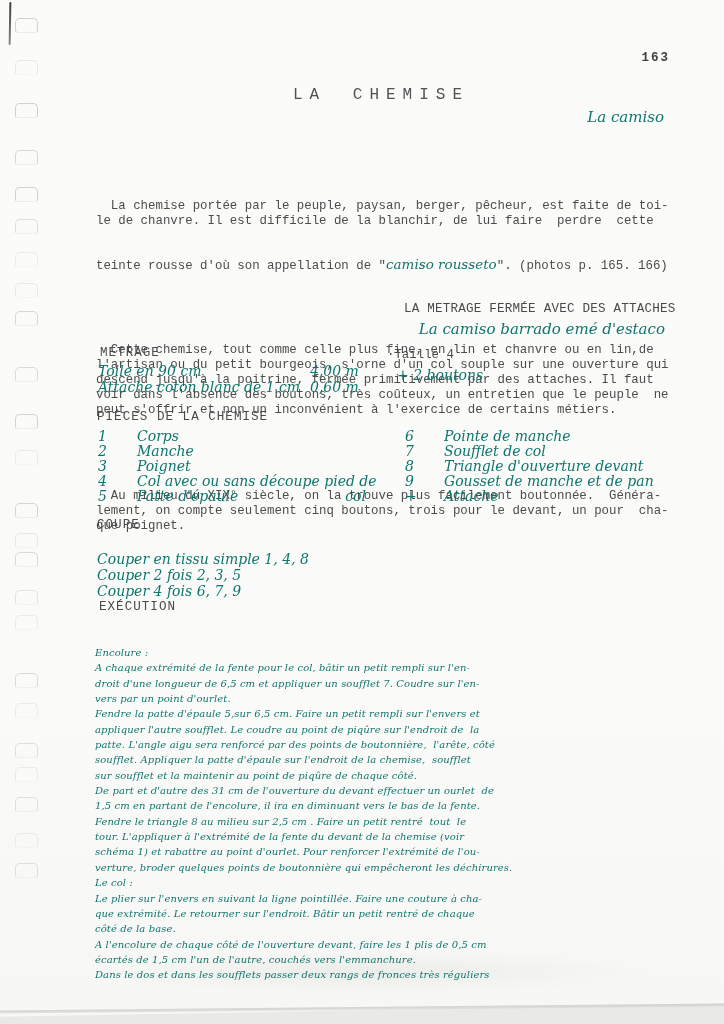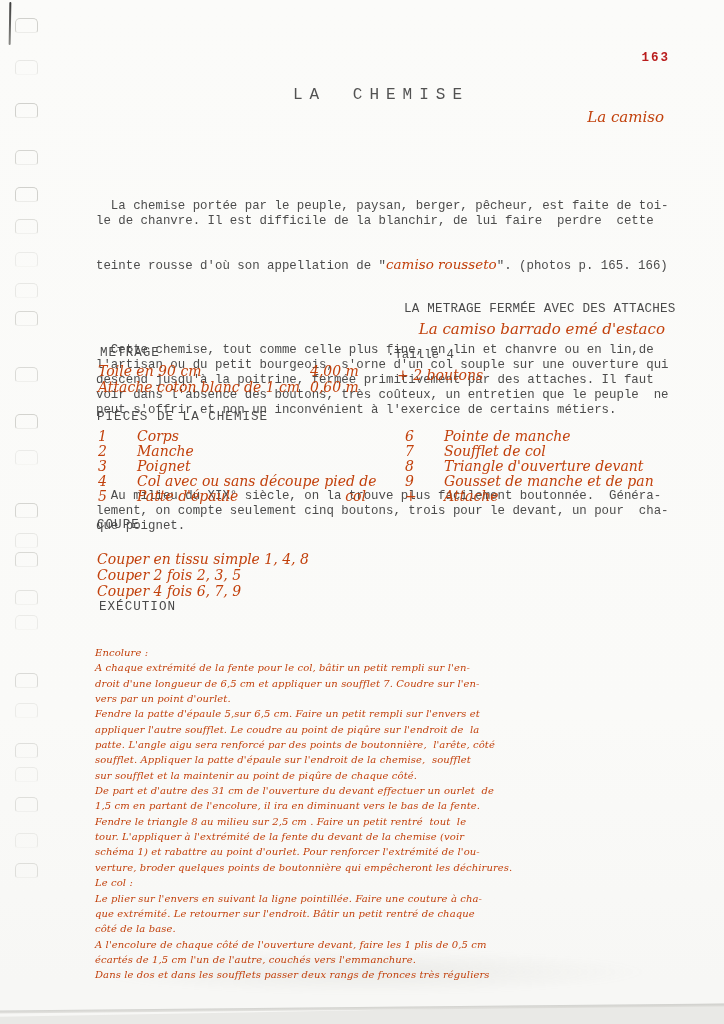--- a/index.html
+++ b/index.html
@@ -24,28 +24,28 @@
     transform:rotate(1deg);border-radius:1px;
   }
   .binder{position:absolute;left:0;top:0;width:48px;height:1024px;}
   .hole{
     position:absolute;left:15px;width:21px;height:13px;
     border:1.5px solid #a9a9a2;border-radius:5px 5px 3px 3px;
     border-bottom-color:rgba(169,169,162,.35);
   }
   .pageno{
     position:absolute;top:51px;right:54px;
-    font-size:12.5px;font-weight:bold;letter-spacing:2px;color:#b91c1c;
+    font-size:12.5px;font-weight:bold;letter-spacing:2px;color:#404040;
   }
   .title{
     position:absolute;top:86px;left:0;right:0;margin:0;padding-left:38px;
     text-align:center;font-size:16px;font-weight:normal;
     letter-spacing:7px;word-spacing:10px;color:#525252;
   }
-  .script{font-family:"DejaVu Serif", serif;font-style:italic;color:#c2410c;}
+  .script{font-family:"DejaVu Serif", serif;font-style:italic;color:#0f766e;}
   .subtitle-script{position:absolute;top:108px;right:60px;font-size:15px;}
   .mono{color:#4c4c4c;font-size:12.4px;white-space:pre;}
   .tline{height:15.2px;line-height:15.2px;}
   .intro{position:absolute;left:96px;top:129px;}
   .sec-head{
     position:absolute;font-size:12.6px;letter-spacing:1px;color:#4a4a4a;white-space:pre;
   }
   .attaches-head{left:404px;top:302px;letter-spacing:0.2px;}
   .attaches-sub{position:absolute;top:320px;right:59px;font-size:15px;white-space:pre;}
   .taille{position:absolute;left:387px;top:348px;}

